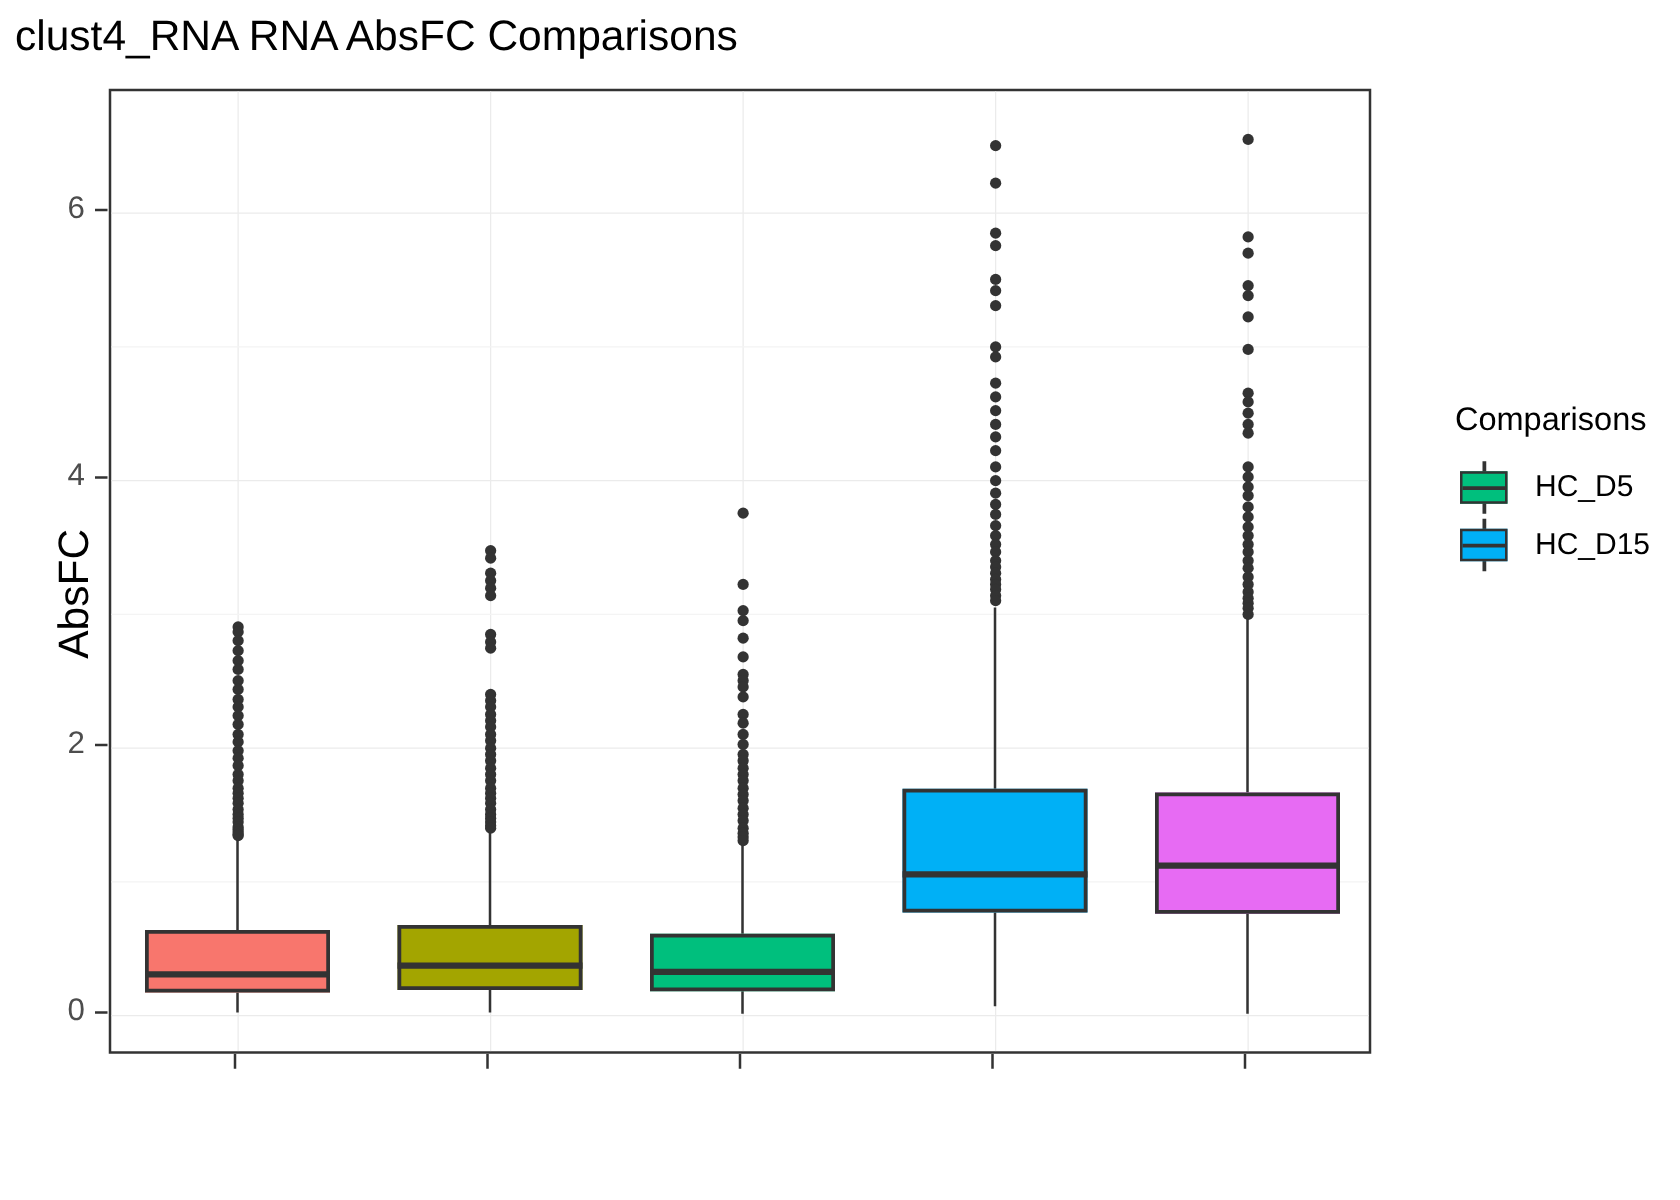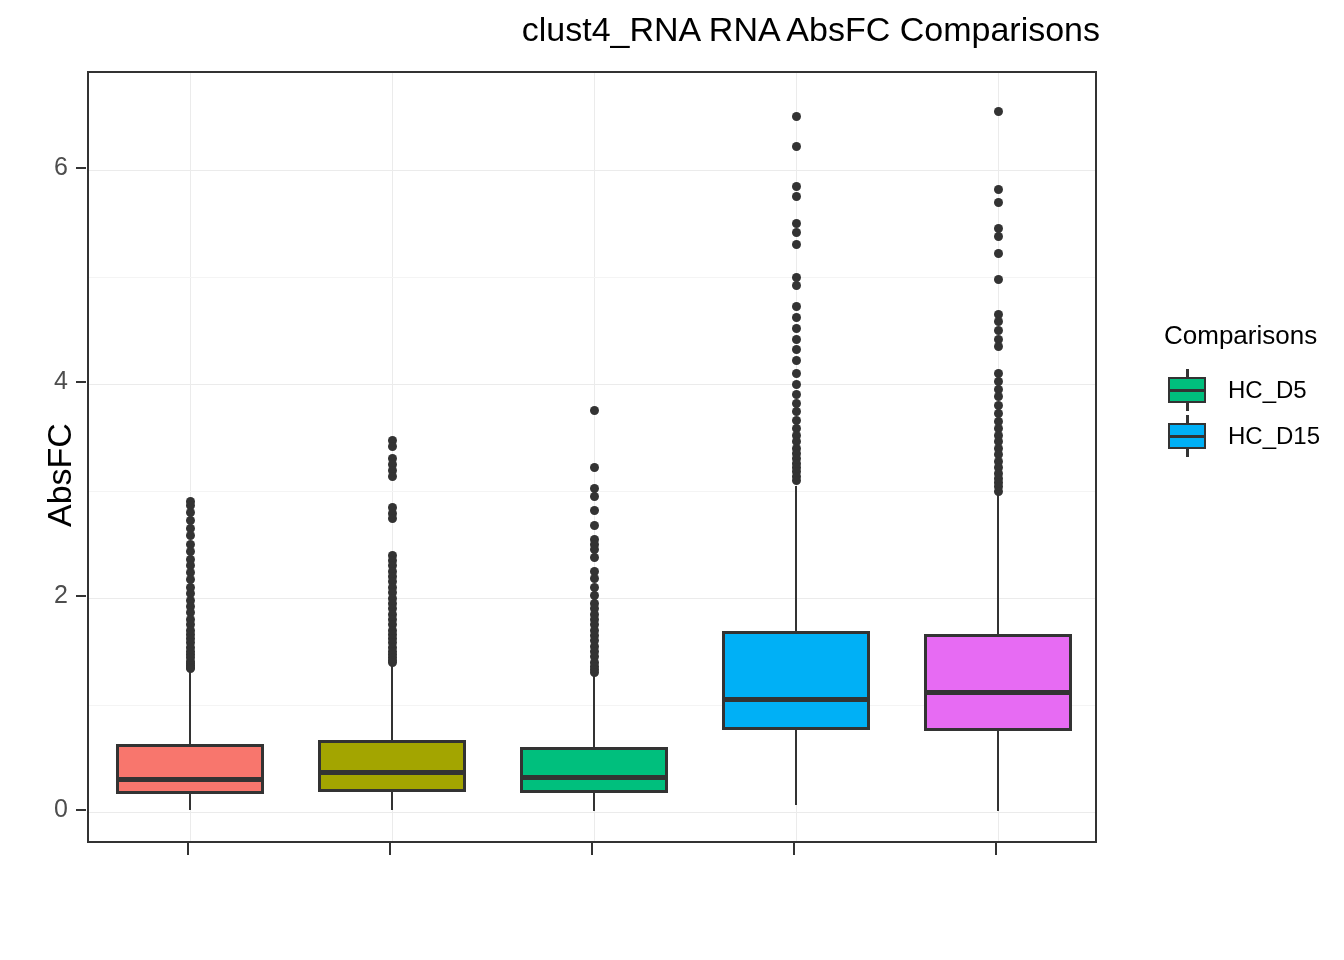--- a/index.html
+++ b/index.html
@@ -4,22 +4,22 @@
 <style>
   html,body{margin:0;padding:0;}
   body{
     width:1344px;height:960px;background:#ffffff;
     font-family:"Liberation Sans","DejaVu Sans",sans-serif;
     overflow:hidden;position:relative;
   }
   #root{position:absolute;inset:0;}
 
   .chart-title{
-    position:absolute;left:0;top:10px;width:1100px;
-    text-align:right;font-size:34px;color:#000000;
+    position:absolute;left:12px;top:10px;width:1100px;
+    text-align:left;font-size:34px;color:#000000;
     letter-spacing:0px;white-space:nowrap;
   }
 
   
   .panel{
     position:absolute;left:87px;top:71px;width:1010px;height:772px;
     background:#ffffff;border:2px solid #333333;box-sizing:border-box;
   }
   .panel-inner{position:absolute;inset:0;overflow:hidden;}
 

